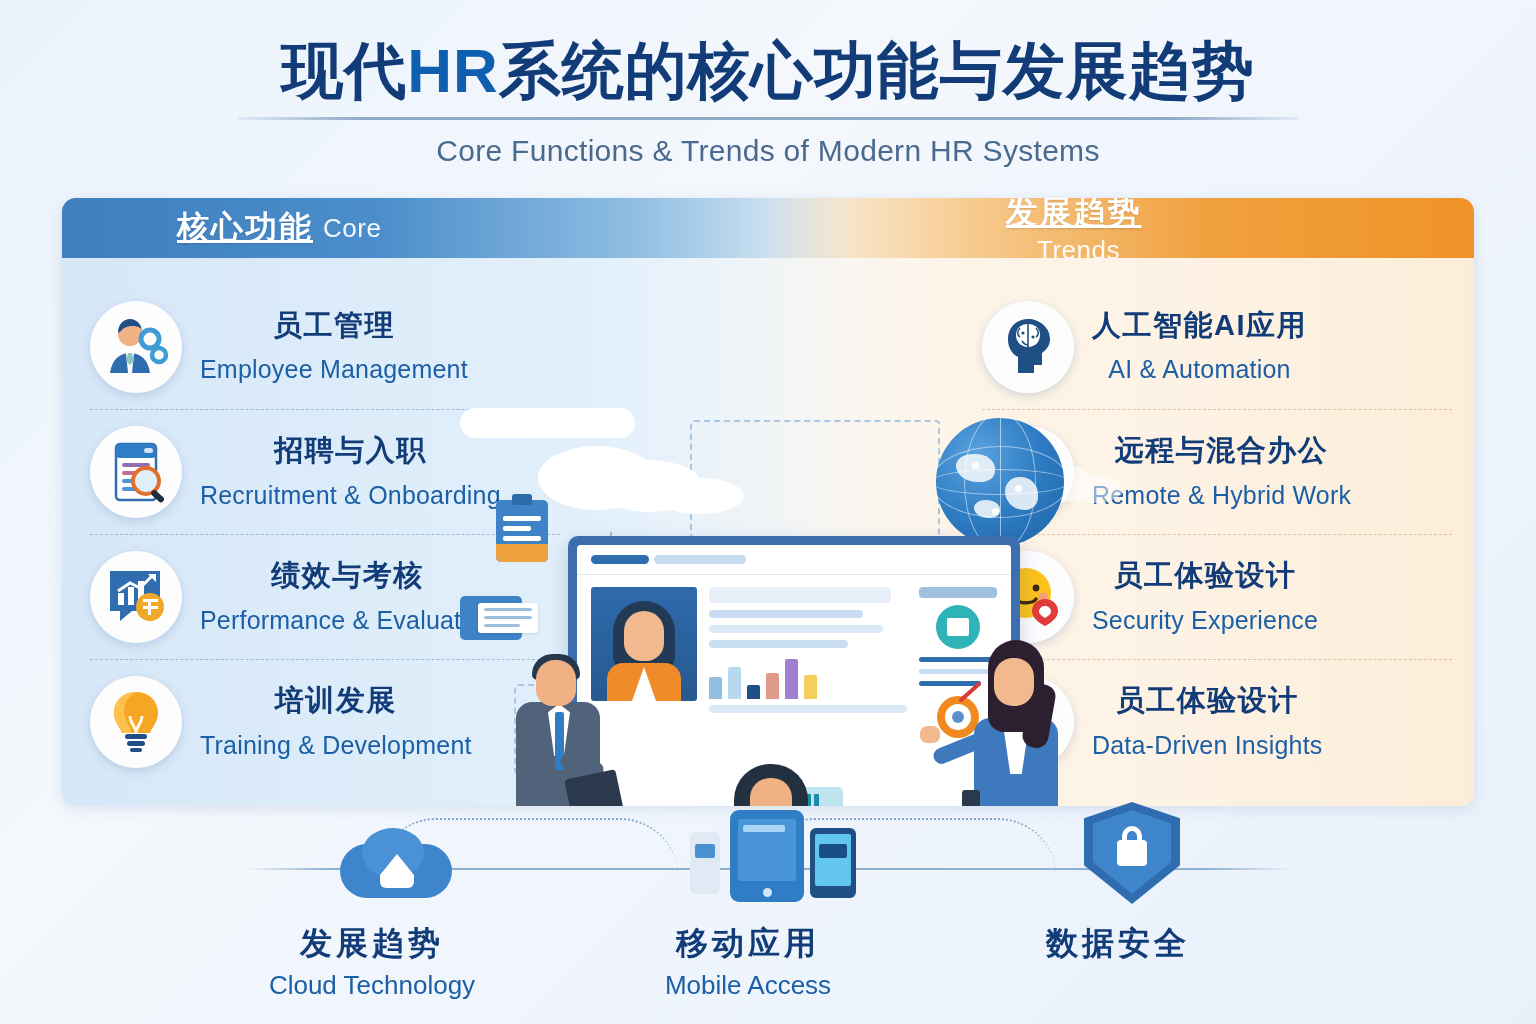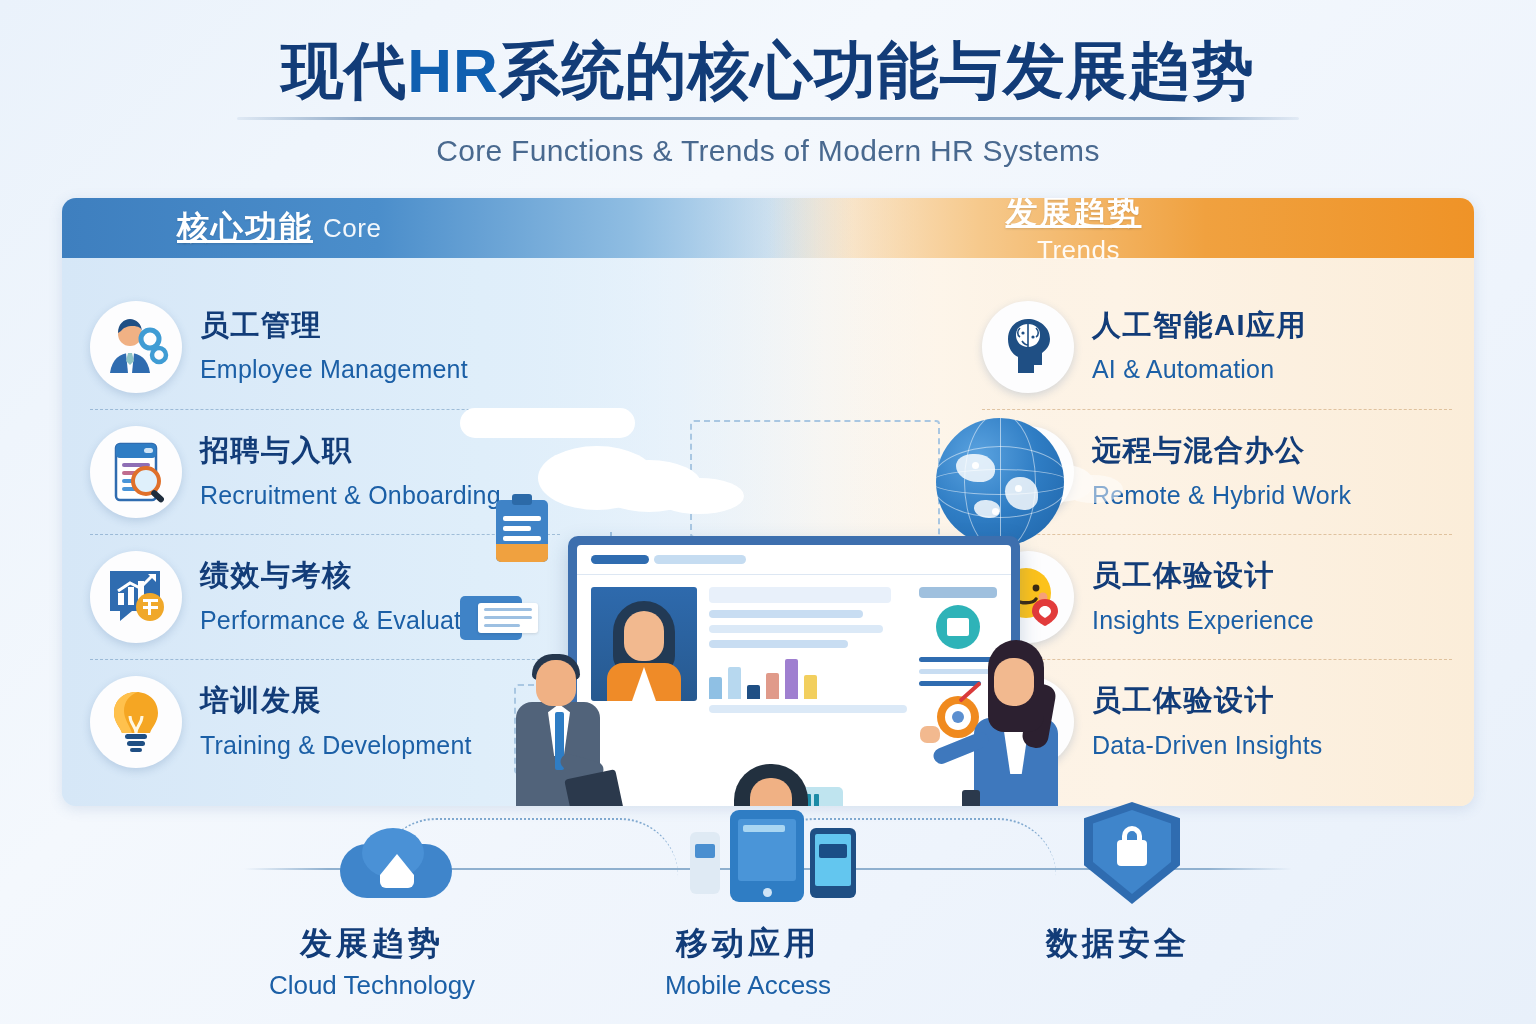--- a/index.html
+++ b/index.html
@@ -61,21 +61,21 @@
   .item + .item { border-top:1.5px dashed rgba(90,135,180,.48); }
   #col-right .item + .item { border-top:1.5px dashed rgba(196,150,95,.5); }
 
   .icon-circle {
     width:92px; height:92px; border-radius:50%;
     background:#fdfdfe; flex:0 0 92px;
     box-shadow:0 3px 9px rgba(70,110,160,.22);
     display:flex; align-items:center; justify-content:center;
     position:relative; overflow:hidden;
   }
-  .item-text { margin-left:18px; }
+  .item-text { margin-left:18px;text-align:center; }
   #col-right .item { flex-direction:row; }
   .txt-cn { font-size:29px; font-weight:bold; color:#123c78; letter-spacing:1.5px; line-height:1.12; white-space:nowrap; }
   .txt-en { font-size:25px; color:#1b5fa6; margin-top:14px; letter-spacing:.2px; white-space:nowrap; }
 
   
   #illus { position:absolute; left:398px; top:210px; width:640px; height:600px; }
 
   .cloud { position:absolute; background:#fff; border-radius:50%; }
   #cloud1 { left:78px; top:38px; width:118px; height:64px; box-shadow:52px 8px 0 -6px #fff, 102px 18px 0 -14px #fff; }
   #cloud1b{ left:88px; top:74px; width:175px; height:30px; border-radius:16px; background:#fff; }
@@ -347,21 +347,21 @@
           <circle cx="44" cy="27" r="3.4" fill="#3b2a12"></circle>
           <path d="M24 38c3 5 17 5 20 0" stroke="#3b2a12" stroke-width="3.4" fill="none" stroke-linecap="round"></path>
           <circle cx="17" cy="36" r="4.5" fill="#f59a8a" opacity=".85"></circle>
           <circle cx="51" cy="36" r="4.5" fill="#f59a8a" opacity=".85"></circle>
           <path d="M53 38c-8 0-13 6-13 12 0 9 13 15 13 15s13-6 13-15c0-6-5-12-13-12z" fill="#e23b3b"></path>
           <path d="M53 45c-3.5 0-6 2.5-6 5.6 0 3.6 6 6.4 6 6.4s6-2.8 6-6.4c0-3.1-2.5-5.6-6-5.6z" fill="#fff"></path>
         </svg>
       </div>
       <div class="item-text">
         <div class="txt-cn">员工体验设计</div>
-        <div class="txt-en">Insights Experience</div>
+        <div class="txt-en">Security Experience</div>
       </div>
     </div>
 
     <div class="item">
       <div class="icon-circle">
         <svg width="72" height="72" viewBox="0 0 72 72">
           <rect x="10" y="36" width="9" height="22" fill="#2f6cb0"></rect>
           <rect x="23" y="28" width="9" height="30" fill="#4a95d8"></rect>
           <rect x="36" y="32" width="9" height="26" fill="#2f6cb0"></rect>
           <rect x="49" y="20" width="9" height="38" fill="#4a95d8"></rect>

